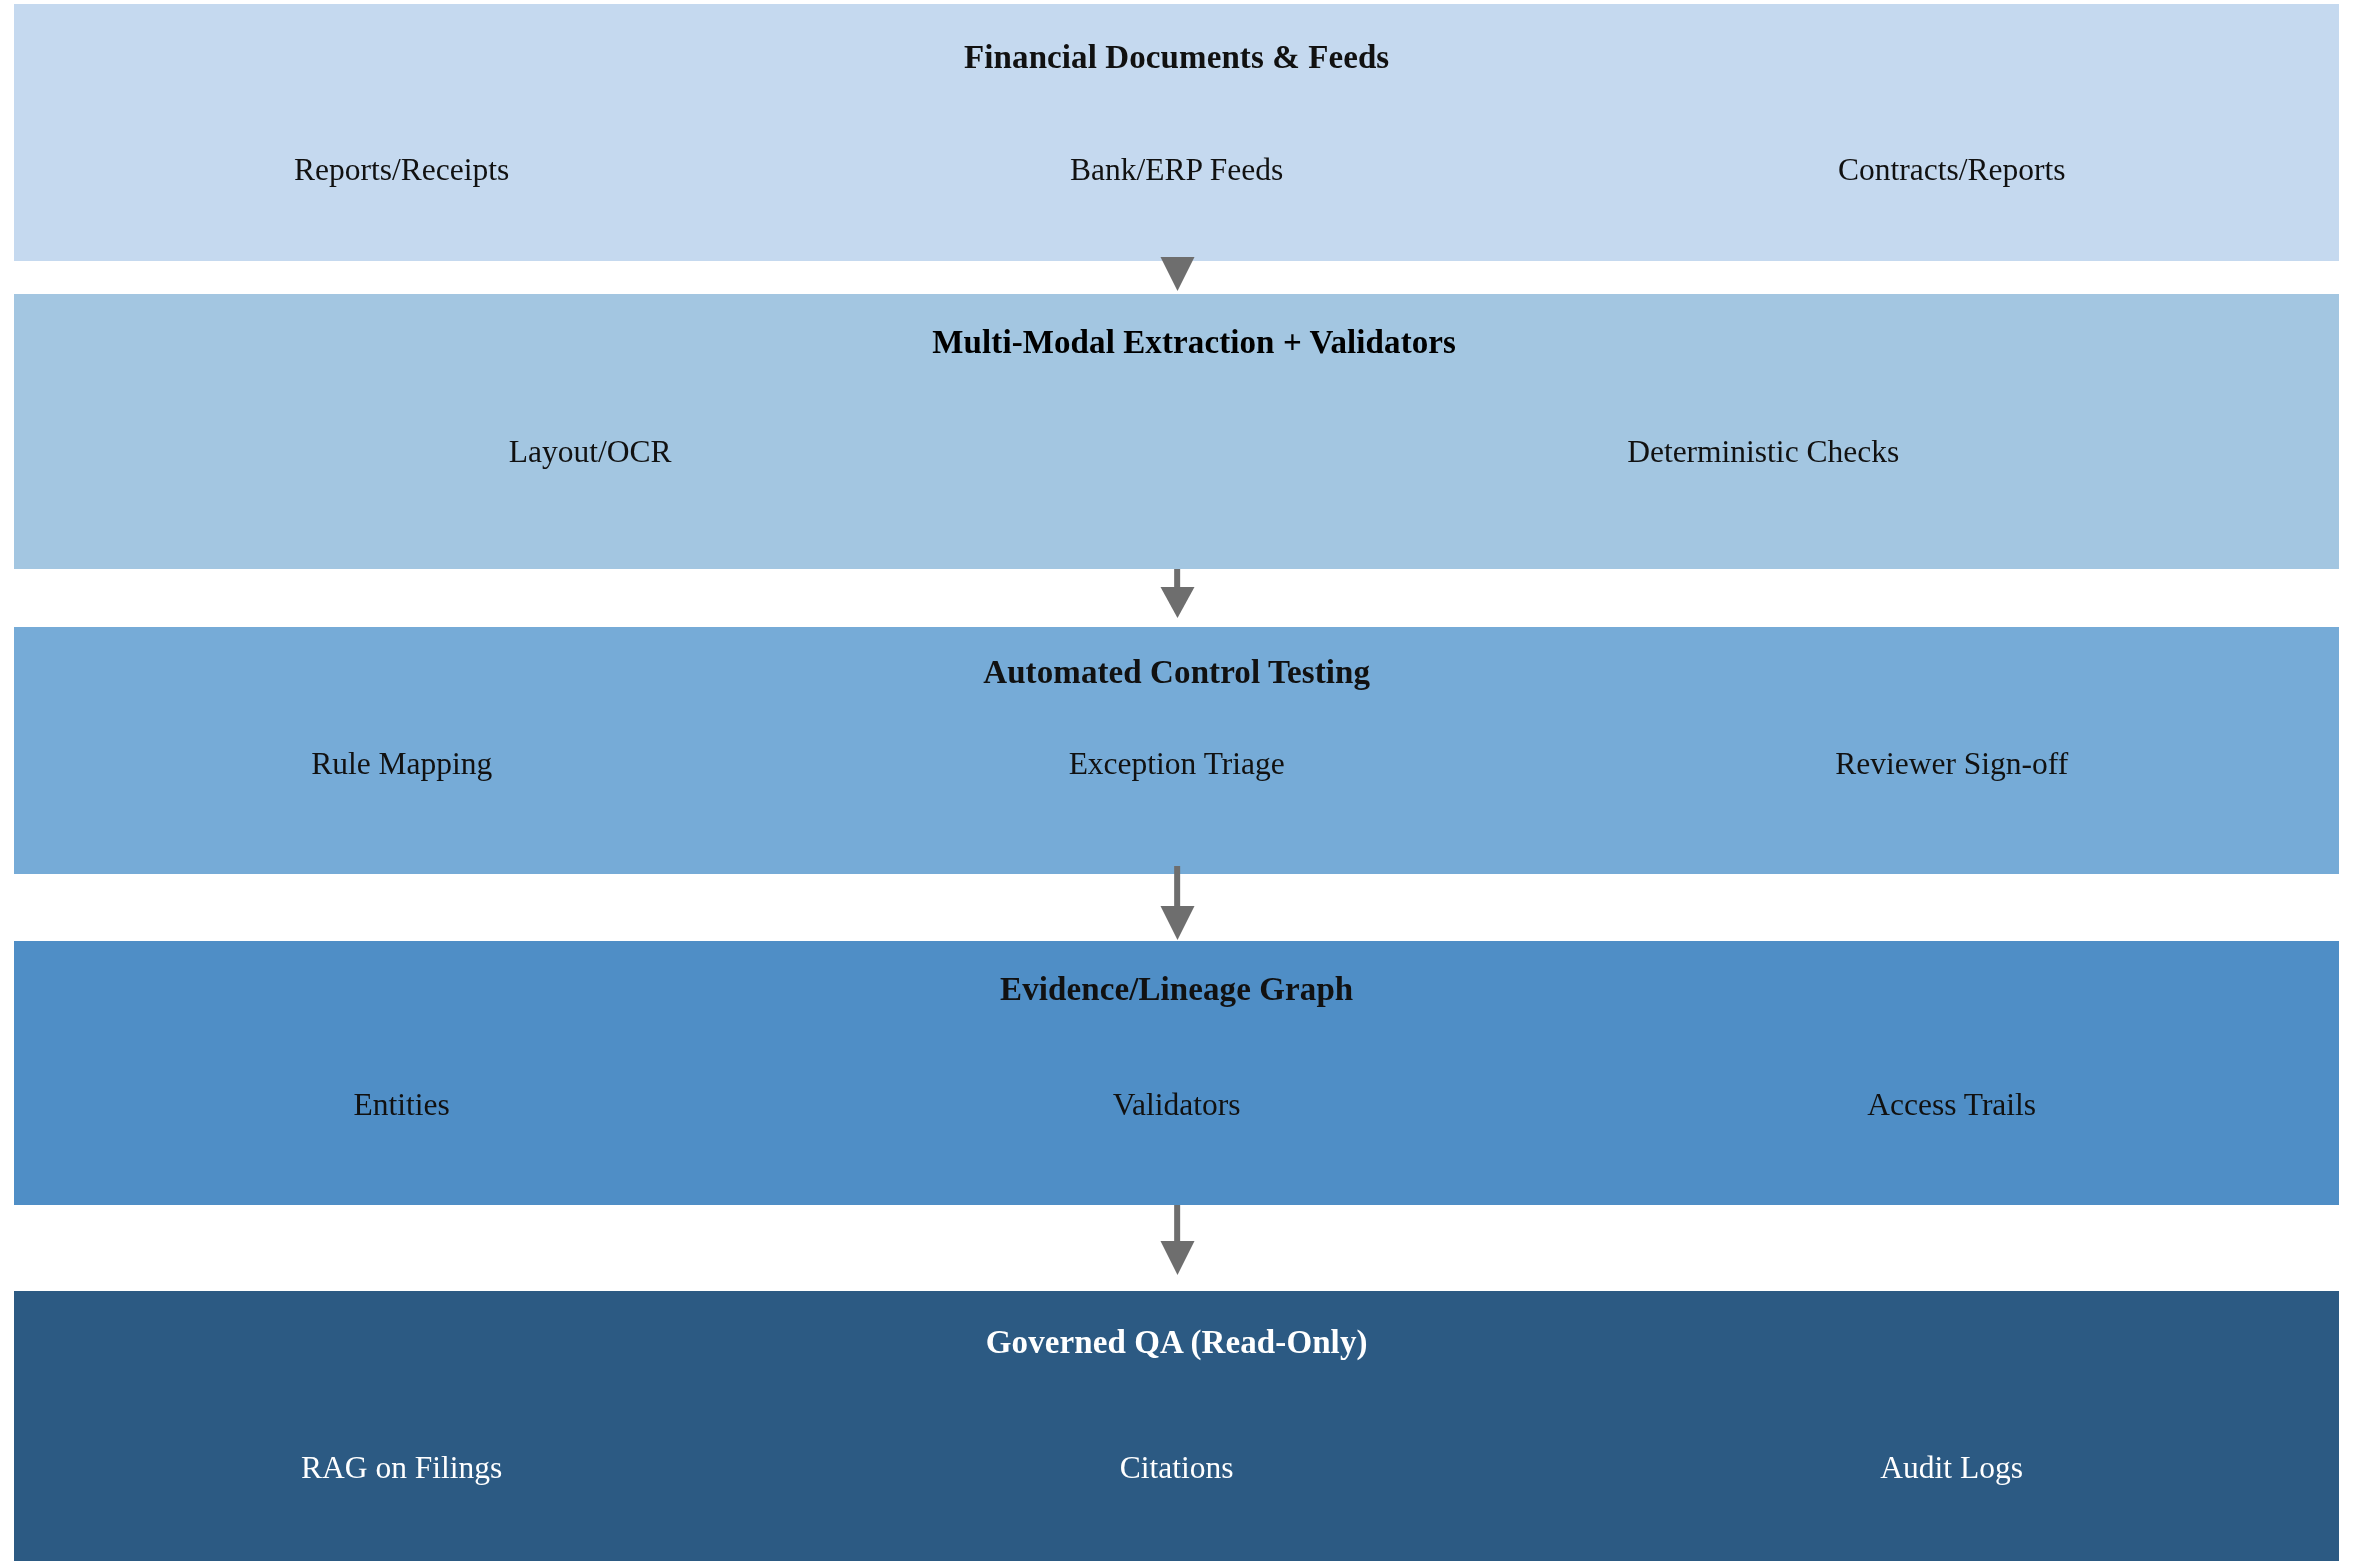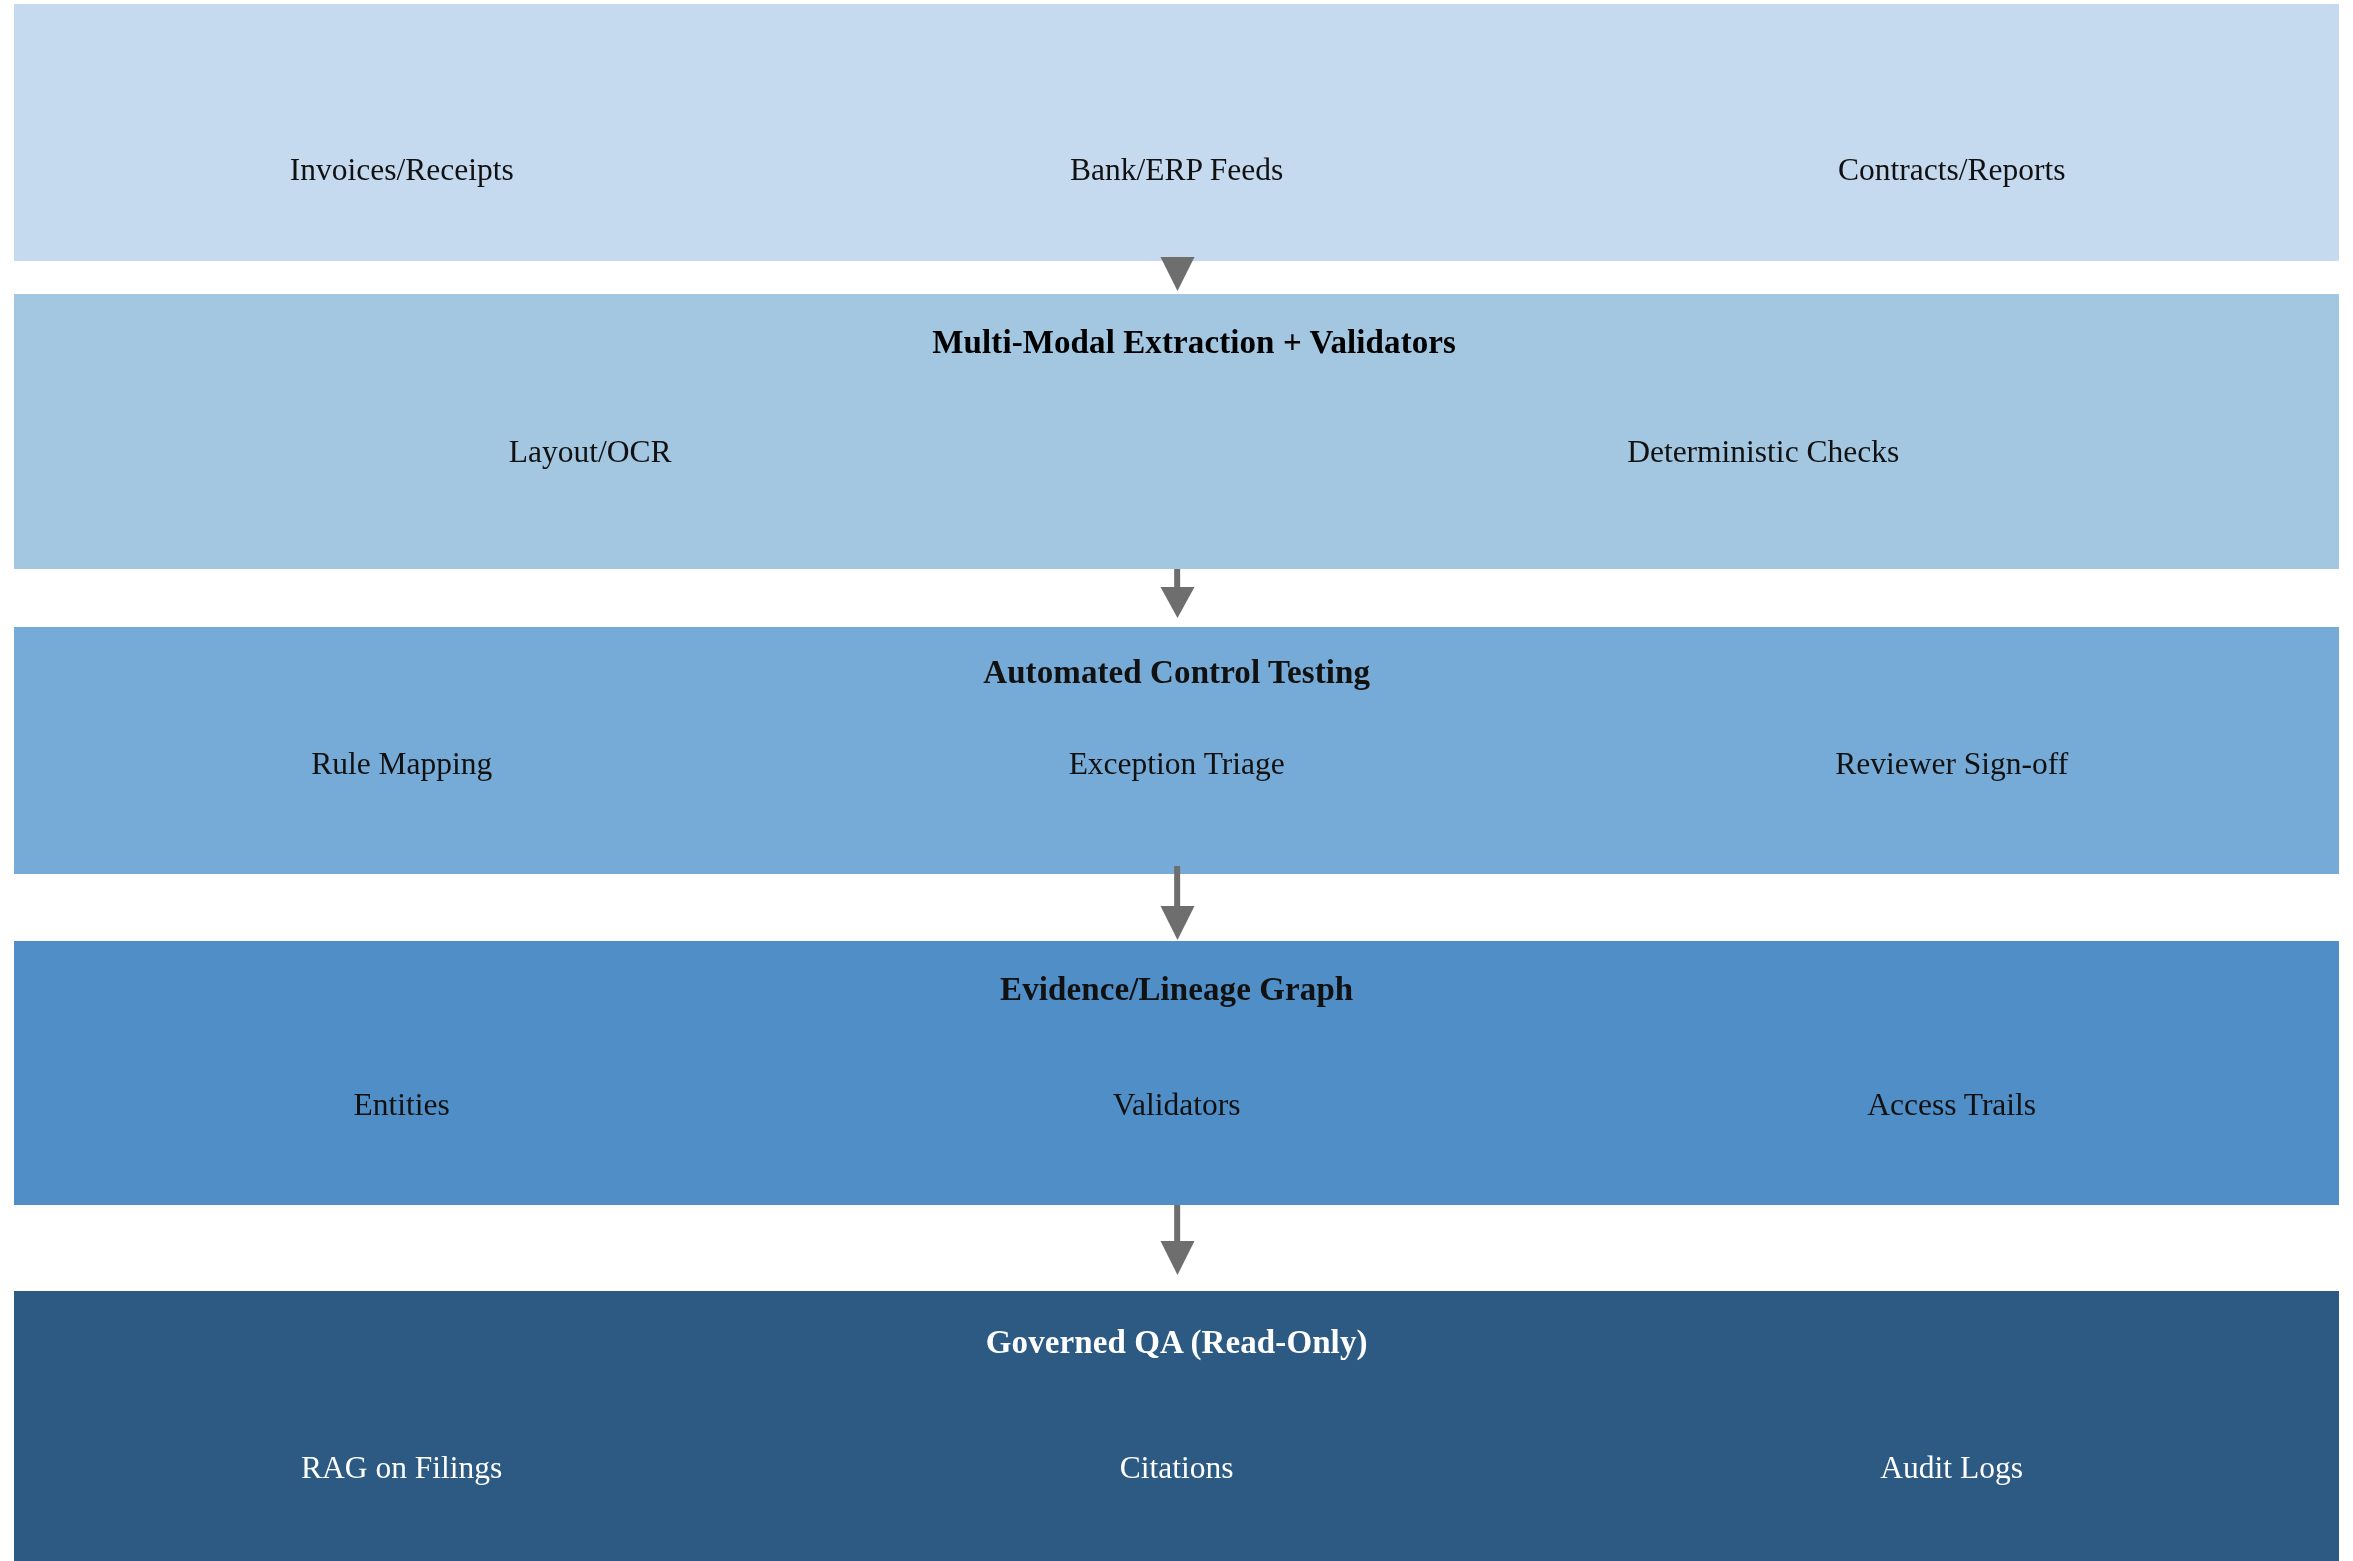--- a/index.html
+++ b/index.html
@@ -143,22 +143,23 @@
   #arrow-4 { top: 1205px; height: 70px; }
   #arrow-4 .shaft { height: 37px; }
   #arrow-4 .head  { top: 36px; border-top-width: 34px; }
 </style>
 </head>
 <body>
 
 <div id="diagram">
 
   <div class="band" id="band-1">
-    <div class="band-items">
-      <div class="band-item">Invoices/Receipts</div>
+    <div class="band-title">Financial Documents &amp; Feeds</div>
+    <div class="band-items">
+      <div class="band-item">Reports/Receipts</div>
       <div class="band-item">Bank/ERP Feeds</div>
       <div class="band-item">Contracts/Reports</div>
     </div>
   </div>
 
   <div class="arrow" id="arrow-1">
     <div class="shaft"></div>
     <div class="head"></div>
   </div>
 

